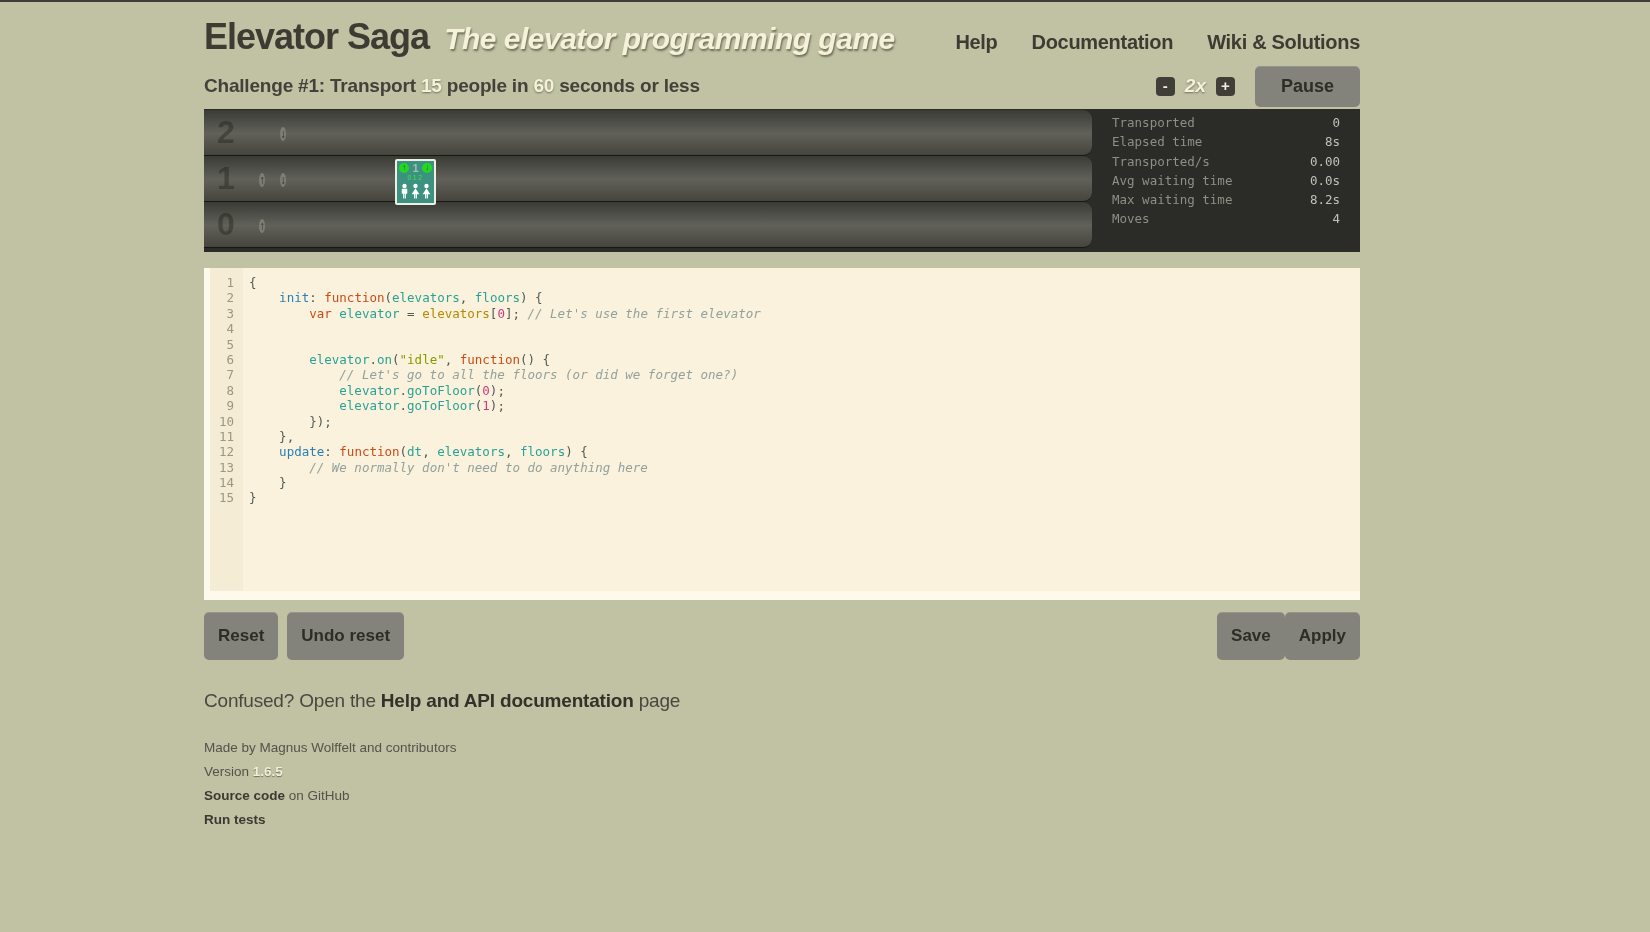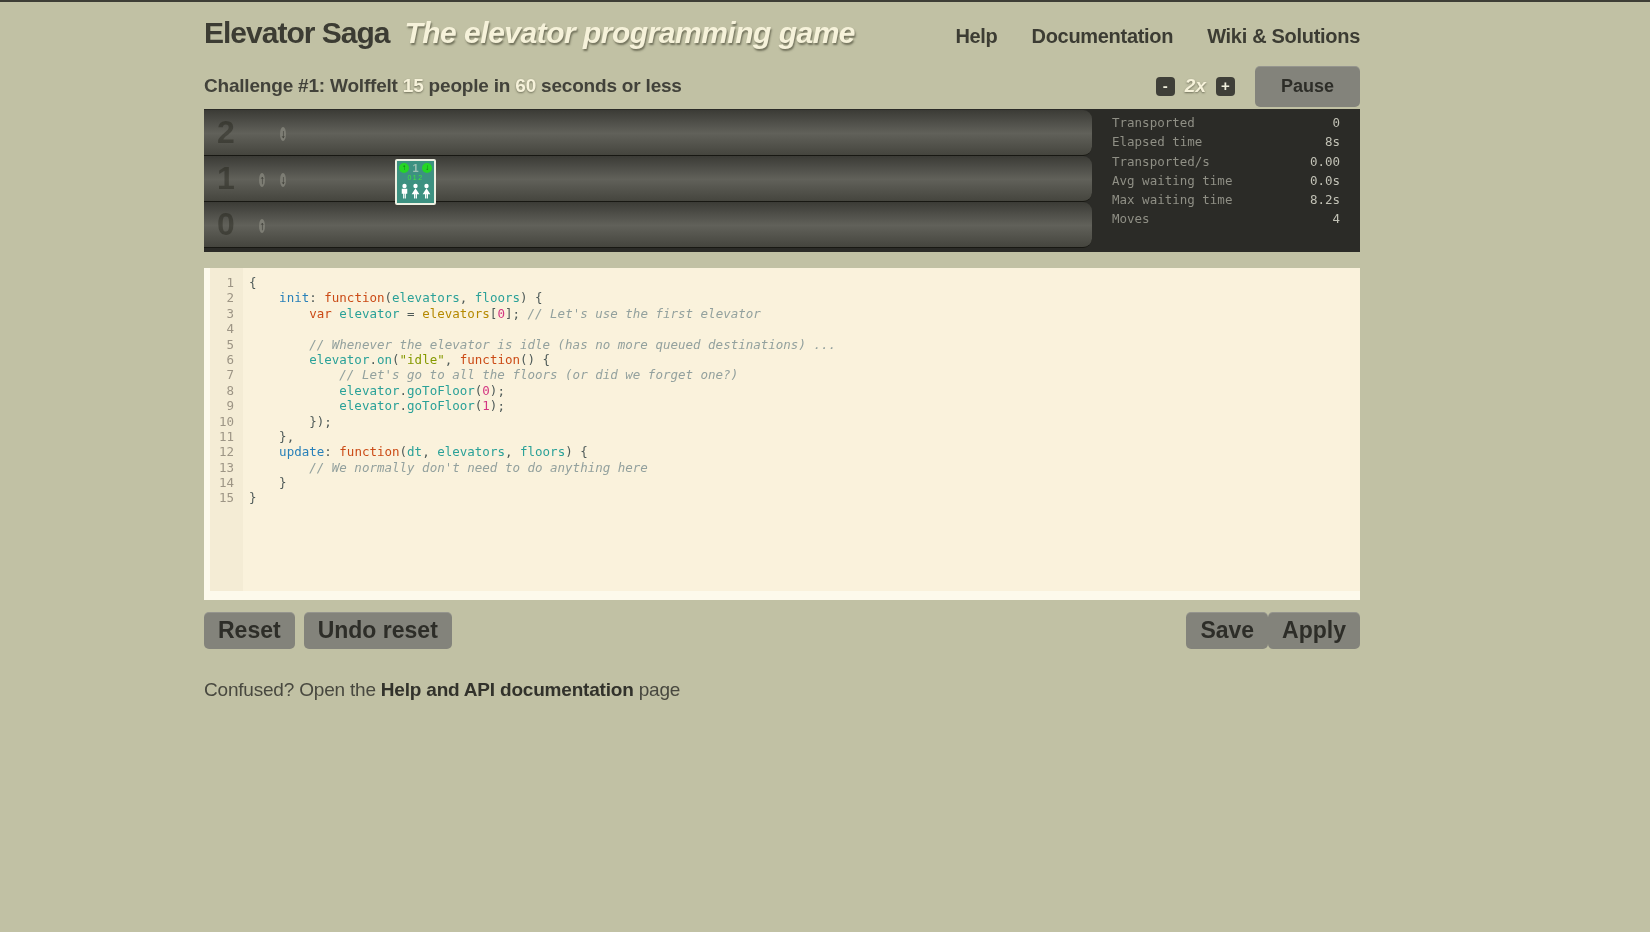--- a/index.html
+++ b/index.html
@@ -7,37 +7,37 @@
     --editor-bg:#faf2dc; --elevator-teal:#3d9181; --green:#25d625; --btn-gray:#83837b;
   }
   *{box-sizing:border-box;}
   html,body{margin:0;padding:0;}
   body{width:1650px;height:932px;background:var(--page-bg);font-family:"Liberation Sans",sans-serif;position:relative;overflow:hidden;}
   .topline{position:absolute;top:0;left:0;width:100%;height:2px;background:#3e3e36;}
   .container{position:absolute;left:204px;top:2px;width:1156px;}
 
   
   .header{display:flex;align-items:baseline;margin-top:14px;height:42px;}
-  .title{font-size:30px;font-weight:bold;color:var(--ink);letter-spacing:-1px;white-space:nowrap;}
+  .title{font-size:36px;font-weight:bold;color:var(--ink);letter-spacing:-1px;white-space:nowrap;}
   .subtitle{font-size:30px;font-weight:bold;font-style:italic;color:var(--cream);margin-left:15px;
     text-shadow:1px 2px 2px rgba(45,45,30,0.55);letter-spacing:-0.5px;white-space:nowrap;}
   .nav{margin-left:auto;display:flex;gap:34px;margin-top:8px;}
   .nav span{font-size:20px;font-weight:bold;color:var(--ink);letter-spacing:-0.3px;cursor:pointer;}
 
   
   .challenge-row{display:flex;align-items:center;margin-top:13px;height:30px;}
   .challenge-text{font-size:19px;font-weight:bold;color:#42423a;letter-spacing:-0.2px;}
   .em{color:var(--cream);text-shadow:0 1px 2px rgba(45,45,30,0.55);}
   .controls{margin-left:auto;display:flex;align-items:center;gap:8px;}
   .speed-btn{width:19px;height:19px;border-radius:4px;background:#3f3f38;color:#efeedb;
     font-weight:bold;font-size:15px;line-height:18px;text-align:center;cursor:pointer;}
   .speed-label{font-style:italic;font-weight:bold;font-size:19px;color:var(--cream);
     text-shadow:0 1px 2px rgba(45,45,30,0.55);margin:0 2px;}
   .btn{background:var(--btn-gray);border:none;border-radius:5px;color:#2d2d28;font-weight:bold;
-    font-size:23px;padding:5px 14px;font-family:"Liberation Sans",sans-serif;cursor:pointer;
+    font-size:17px;padding:14px 14px;font-family:"Liberation Sans",sans-serif;cursor:pointer;
     box-shadow:inset 0 1px 0 rgba(255,255,255,0.15);}
   .pause{margin-left:12px;padding:10px 26px;font-size:18px;}
 
   
   .world{margin-top:8px;height:143px;background:var(--panel-dark);display:flex;}
   .floors{position:relative;width:888px;padding-top:1px;}
   .floor{position:relative;height:46px;border-bottom:1px solid #181813;border-radius:0 9px 9px 0;
     background:linear-gradient(#3b3b36 0%,#61615a 52%,#45453e 100%);display:flex;align-items:center;}
   .floor-label{font-size:32px;font-weight:bold;color:rgba(15,15,5,0.32);margin-left:13px;width:26px;}
   .call-btns{display:flex;gap:4px;margin-left:16px;}
@@ -95,21 +95,21 @@
     <span class="subtitle">The elevator programming game</span>
     <div class="nav" id="nav">
         <span>Help</span>
         <span>Documentation</span>
         <span>Wiki &amp; Solutions</span>
       </div>
   </div>
 
   <div class="challenge-row">
     <span class="challenge-text">
-      <span>Challenge #1: Wolffelt </span><span class="em">15</span><span> people in </span><span class="em">60</span><span> seconds or less</span>
+      <span>Challenge #1: Transport </span><span class="em">15</span><span> people in </span><span class="em">60</span><span> seconds or less</span>
     </span>
     <div class="controls">
       <span class="speed-btn">-</span>
       <span class="speed-label">2x</span>
       <span class="speed-btn">+</span>
       <button class="btn pause">Pause</button>
     </div>
   </div>
 
   <div class="world">
@@ -199,21 +199,21 @@
       <div class="cm-row">
         <span class="cm-num">3</span>
         <span class="cm-code"><span class="cm-d">        </span><span class="cm-k">var</span><span class="cm-d"> </span><span class="cm-v">elevator</span><span class="cm-d"> = </span><span class="cm-y">elevators</span><span class="cm-d">[</span><span class="cm-n">0</span><span class="cm-d">]; </span><span class="cm-c">// Let's use the first elevator</span></span>
       </div>
       <div class="cm-row">
         <span class="cm-num">4</span>
         <span class="cm-code"></span>
       </div>
       <div class="cm-row">
         <span class="cm-num">5</span>
-        <span class="cm-code"><span class="cm-d">        </span><span class="cm-c">// Whenever the elevator is idle (has no more queued destinations) ...</span></span>
+        <span class="cm-code"><span class="cm-d">        </span></span>
       </div>
       <div class="cm-row">
         <span class="cm-num">6</span>
         <span class="cm-code"><span class="cm-d">        </span><span class="cm-v">elevator</span><span class="cm-d">.</span><span class="cm-v">on</span><span class="cm-d">(</span><span class="cm-s">"idle"</span><span class="cm-d">, </span><span class="cm-k">function</span><span class="cm-d">() {</span></span>
       </div>
       <div class="cm-row">
         <span class="cm-num">7</span>
         <span class="cm-code"><span class="cm-d">            </span><span class="cm-c">// Let's go to all the floors (or did we forget one?)</span></span>
       </div>
       <div class="cm-row">
@@ -256,14 +256,26 @@
     <div class="right">
       <button class="btn">Save</button>
       <button class="btn">Apply</button>
     </div>
   </div>
 
   <div class="help-line">
     <span>Confused? Open the </span><b>Help and API documentation</b><span> page</span>
   </div>
 
+  <div class="footer">
+    <div class="row">Made by Magnus Wolffelt and contributors</div>
+    <div class="row">
+      <span>Version </span><span class="version-num">1.6.5</span>
+    </div>
+    <div class="row">
+      <b>Source code</b><span> on GitHub</span>
+    </div>
+    <div class="row">
+      <b>Run tests</b>
+    </div>
+  </div>
 
 </div>
 
 </body></html>

